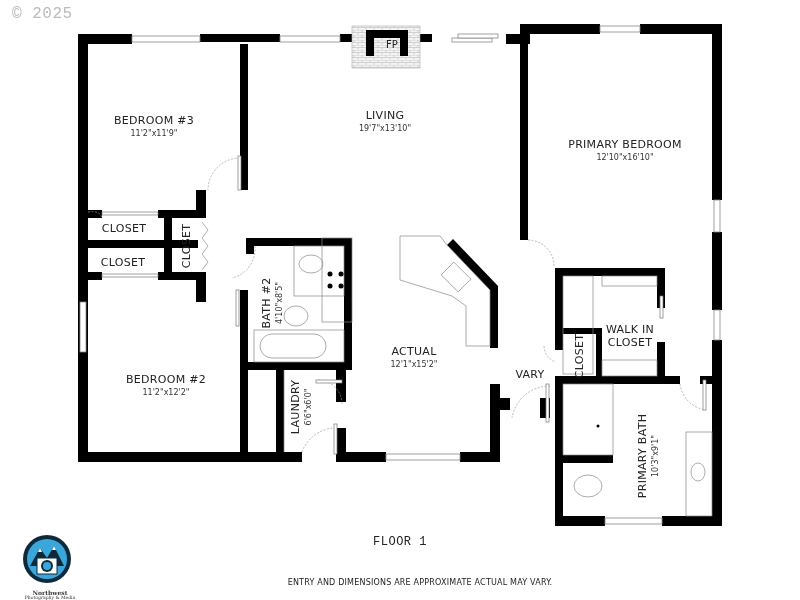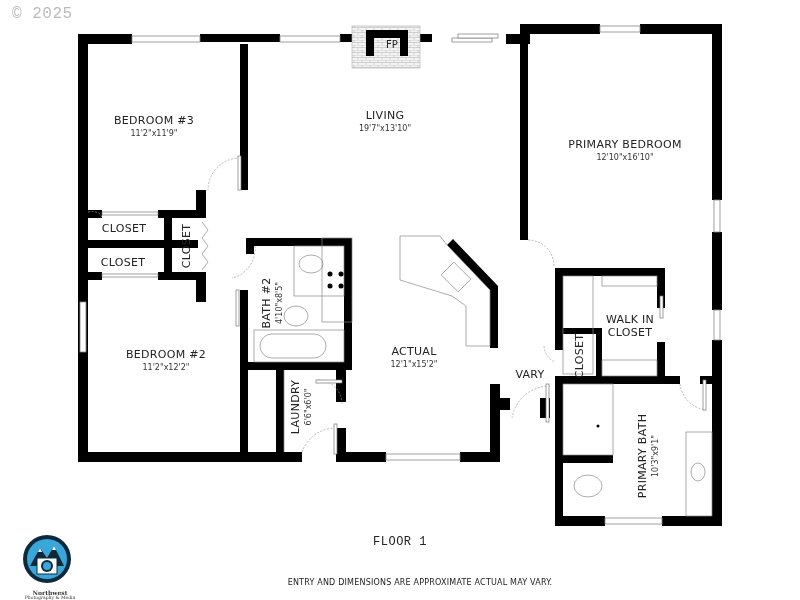--- a/index.html
+++ b/index.html
@@ -181,27 +181,27 @@
 <div class="lbl" style="left:123px;top:262px">
   <div class="n">CLOSET</div>
 </div>
 <div class="lbl rot" style="left:186px;top:246px">
   <div class="n">CLOSET</div>
 </div>
 <div class="lbl rot" style="left:272px;top:303px">
   <div class="n">BATH #2</div>
   <div class="d">4'10"x8'5"</div>
 </div>
-<div class="lbl" style="left:630px;top:326px;width:60px;white-space:normal">
+<div class="lbl" style="left:630px;top:336px;width:60px;white-space:normal">
   <div class="n">WALK IN CLOSET</div>
 </div>
 <div class="lbl rot" style="left:579px;top:356px">
   <div class="n">CLOSET</div>
 </div>
-<div class="lbl" style="left:166px;top:360px">
+<div class="lbl" style="left:166px;top:385px">
   <div class="n">BEDROOM #2</div>
   <div class="d">11'2"x12'2"</div>
 </div>
 <div class="lbl" style="left:414px;top:357px">
   <div class="n">ACTUAL</div>
   <div class="d">12'1"x15'2"</div>
 </div>
 <div class="lbl" style="left:530px;top:374px">
   <div class="n">VARY</div>
 </div>

